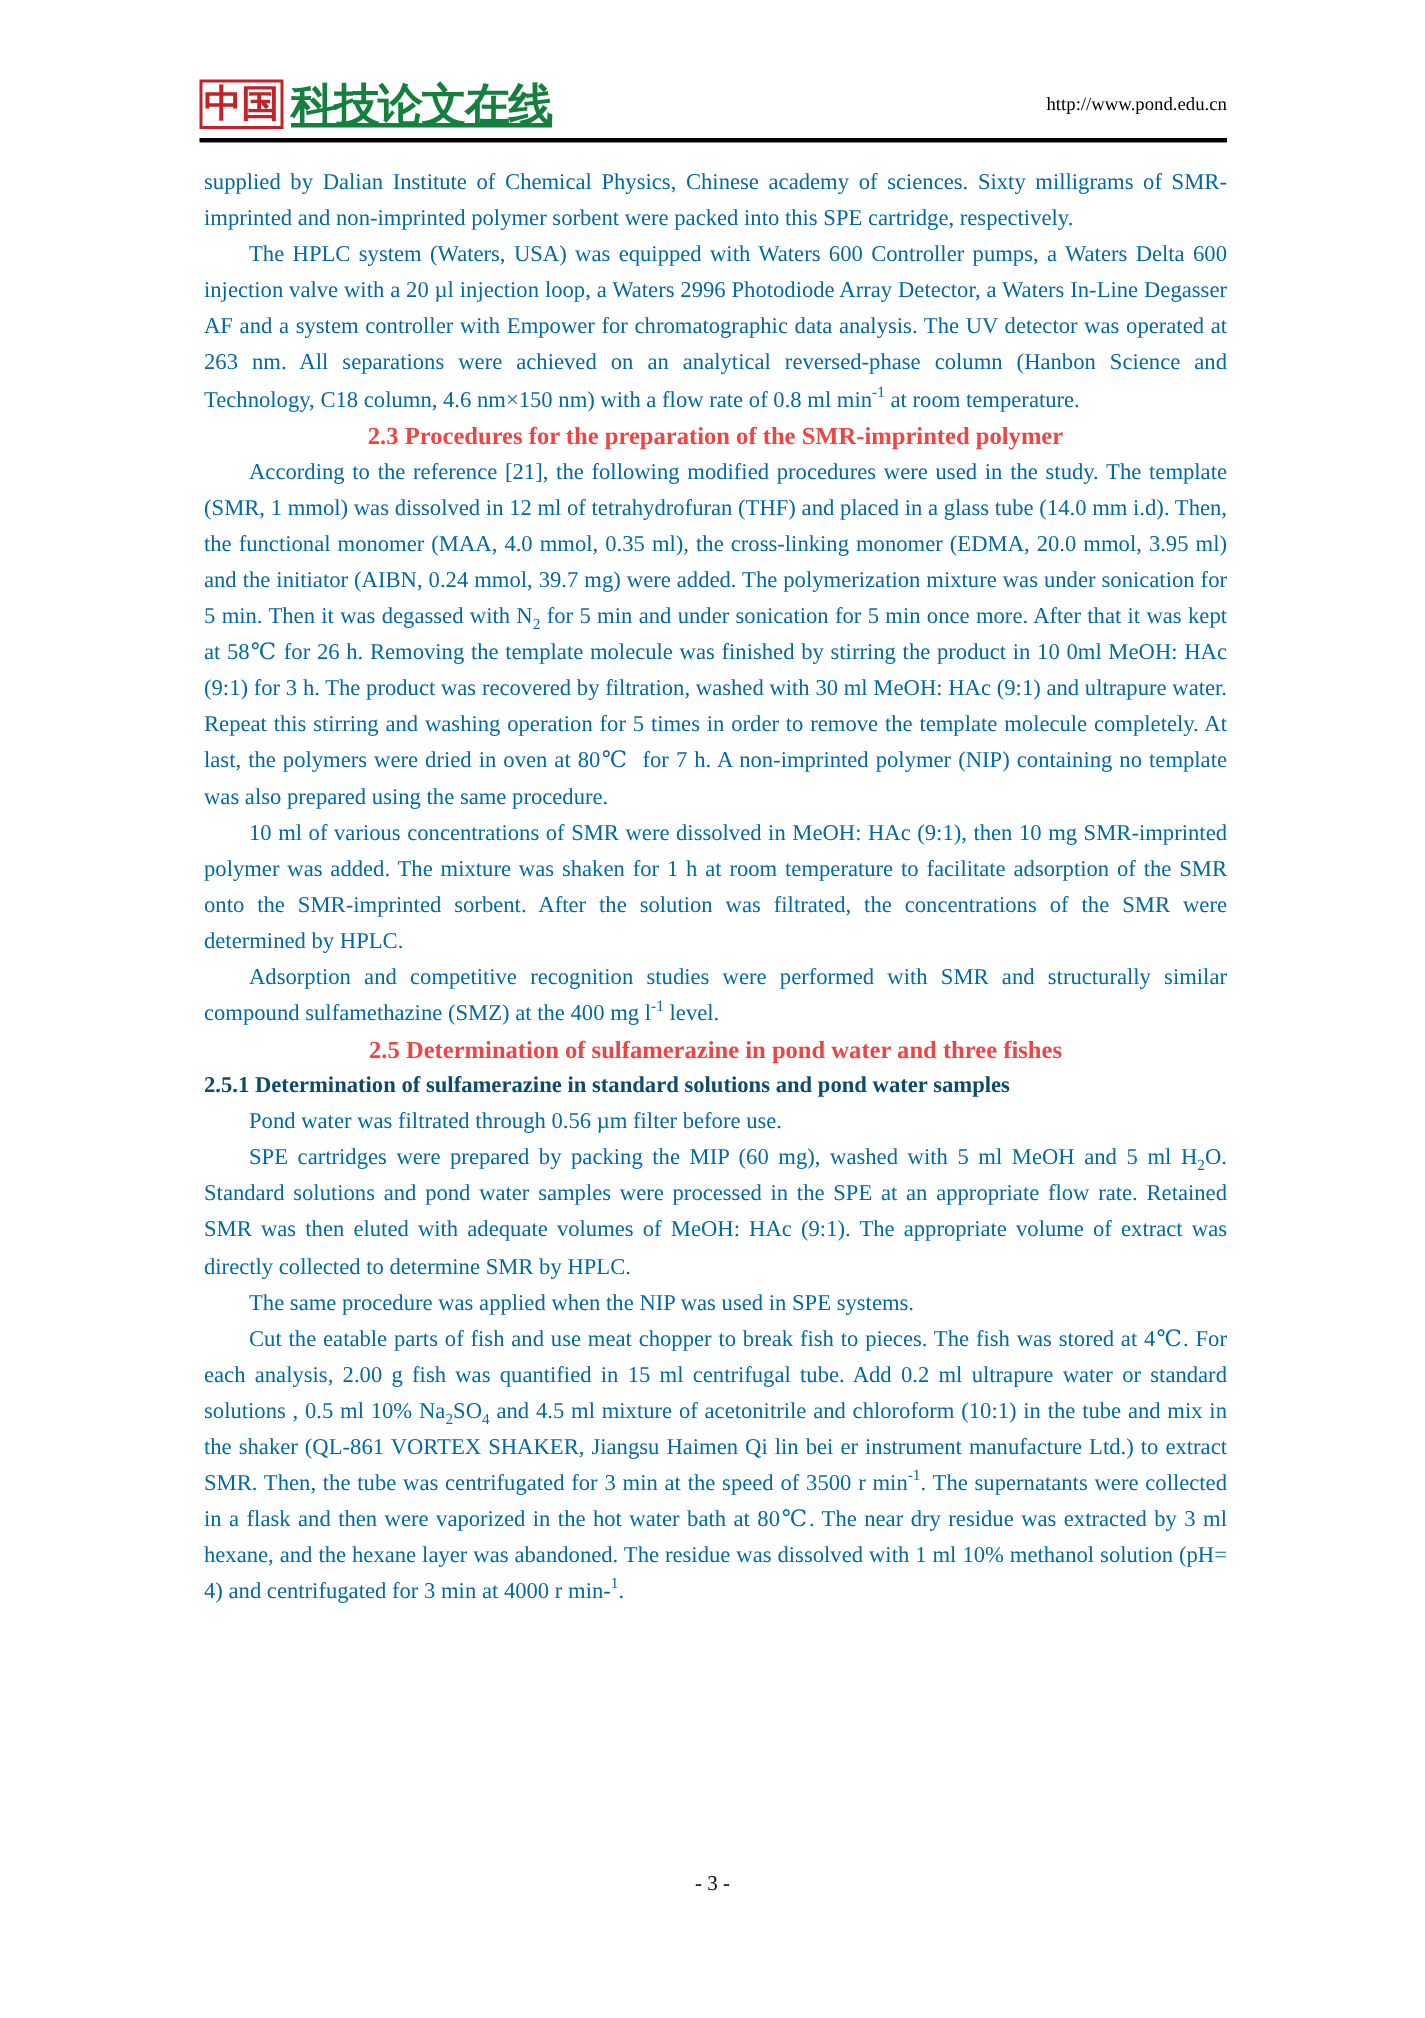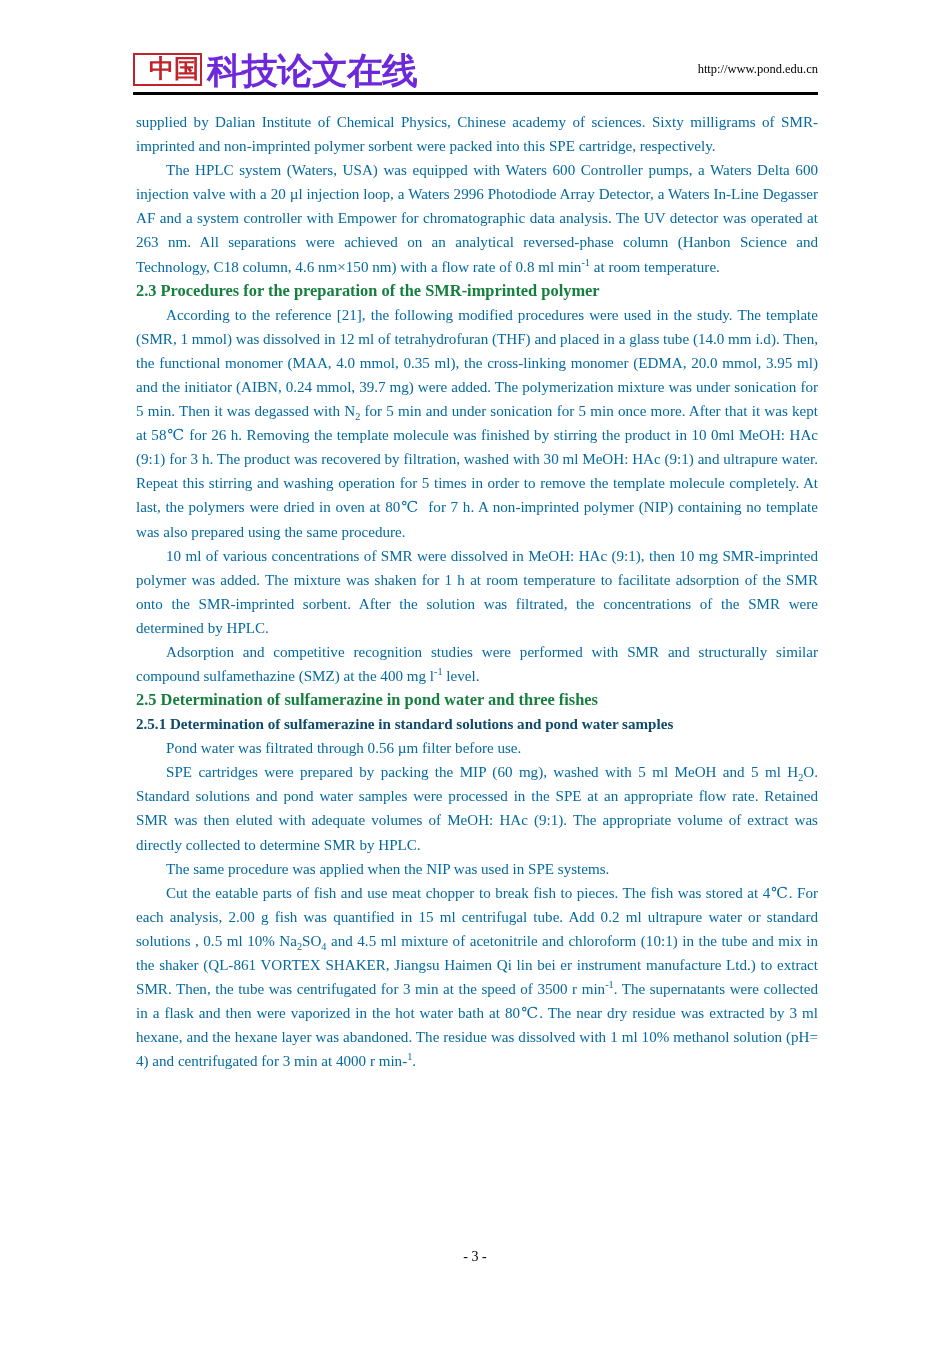--- a/index.html
+++ b/index.html
@@ -41,33 +41,34 @@
     white-space: nowrap;
   }
   .logo-cn-box {
     display: inline-block;
     border: 2px solid #c0242a;
     color: #c0242a;
     font-family: "DejaVu Sans", "Liberation Sans", sans-serif;
     font-weight: bold;
     font-size: 25px;
     line-height: 26px;
-    padding: 1px 1px 2px 14px;
+    padding: 1px 1px 2px 1px;
     margin-right: 2px;
     letter-spacing: 0px;
   }
   .logo-black {
     display: inline-block;
-    color: #6d28d9;
+    color: #15803d;
     font-family: "DejaVu Sans", "Liberation Sans", sans-serif;
     font-weight: bold;
-    font-size: 36px;
+    font-size: 30px;
     line-height: 31px;
     margin-left: 3px;
     letter-spacing: -1px;
+    text-decoration: underline;
   }
   .header-url {
     position: absolute;
     right: 0px;
     top: 18px;
     font-family: "Liberation Serif", "DejaVu Serif", serif;
     font-size: 12.5px;
     color: #000000;
     letter-spacing: 0px;
   }
@@ -100,22 +101,22 @@
     text-indent: 30px;
   }
   p.para.flush {
     text-align: left;
   }
   h2.head {
     margin: 0;
     font-size: 16.4px;
     line-height: 24px;
     font-weight: bold;
-    color: #15803d;
-    text-align: left;
+    color: #ef4444;
+    text-align: center;
   }
   h3.subhead {
     margin: 0;
     font-size: 15.1px;
     line-height: 24px;
     font-weight: bold;
     color: #0c4a6e;
     text-align: left;
   }
   .sp-before-head { margin-top: 19px; }

